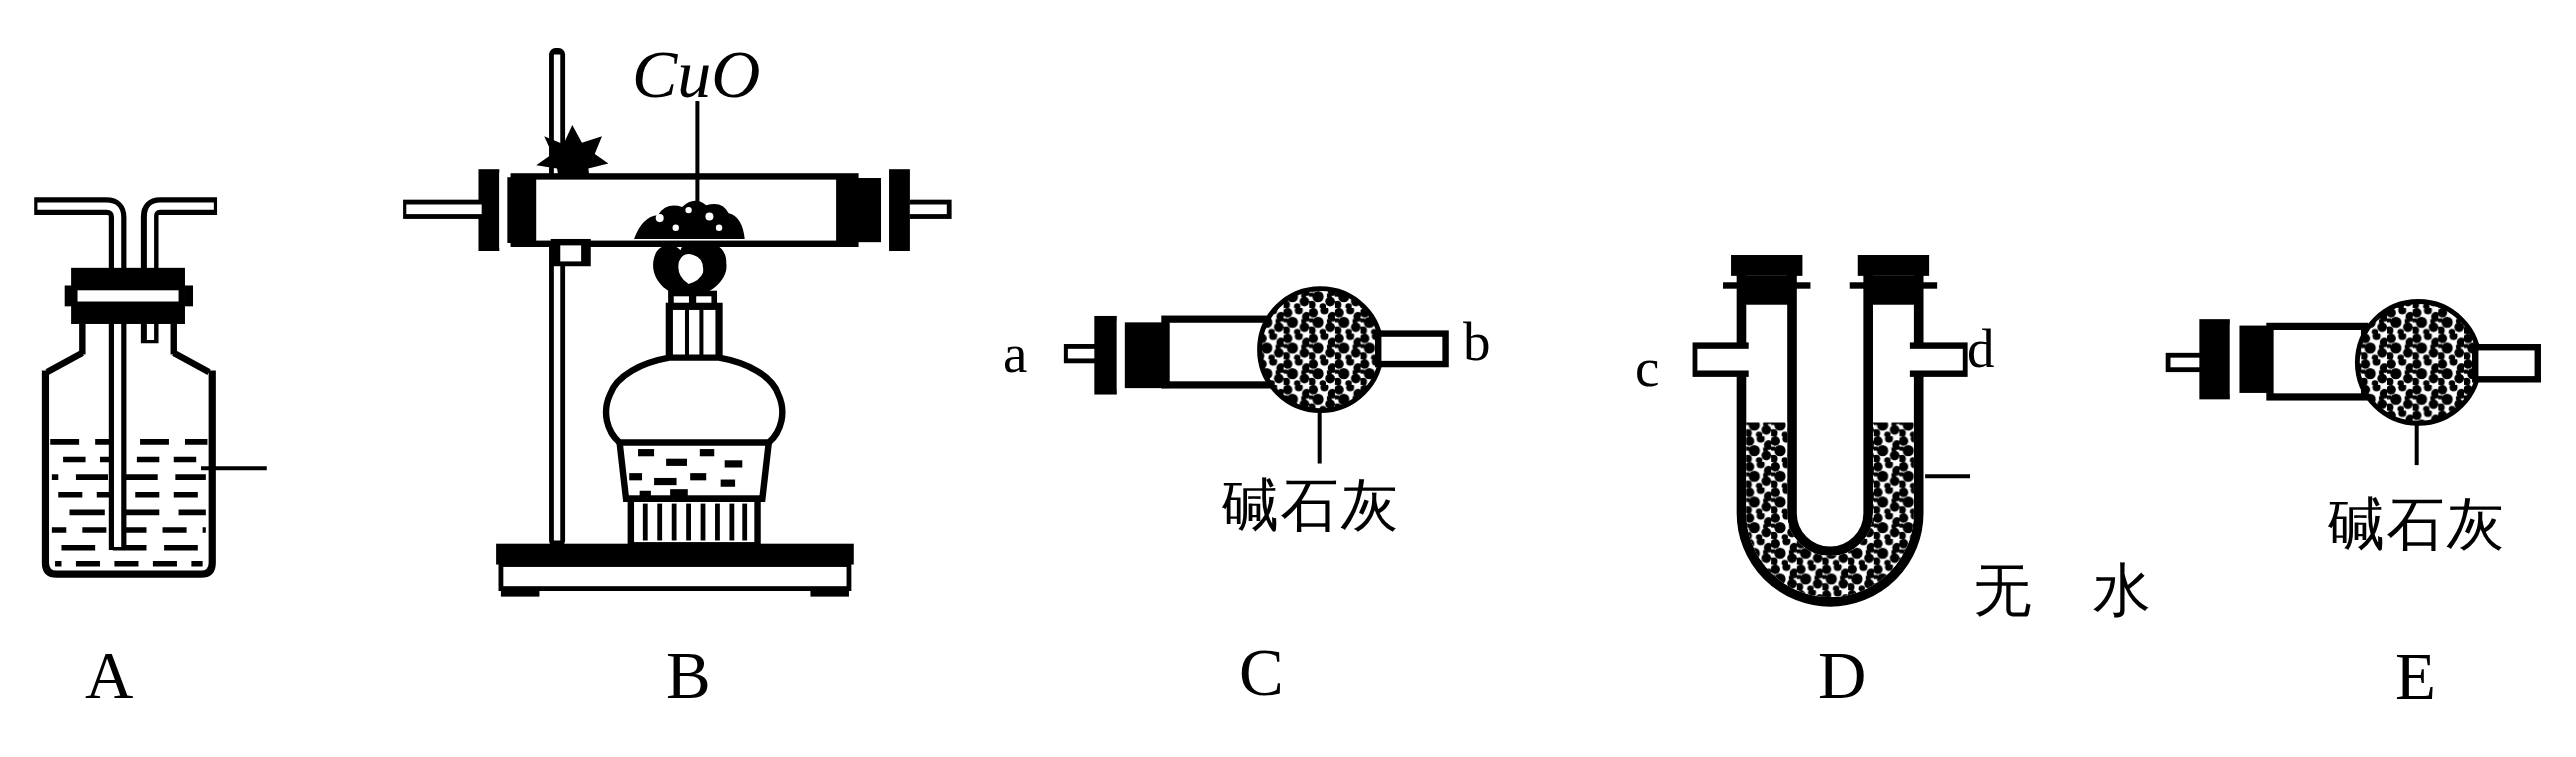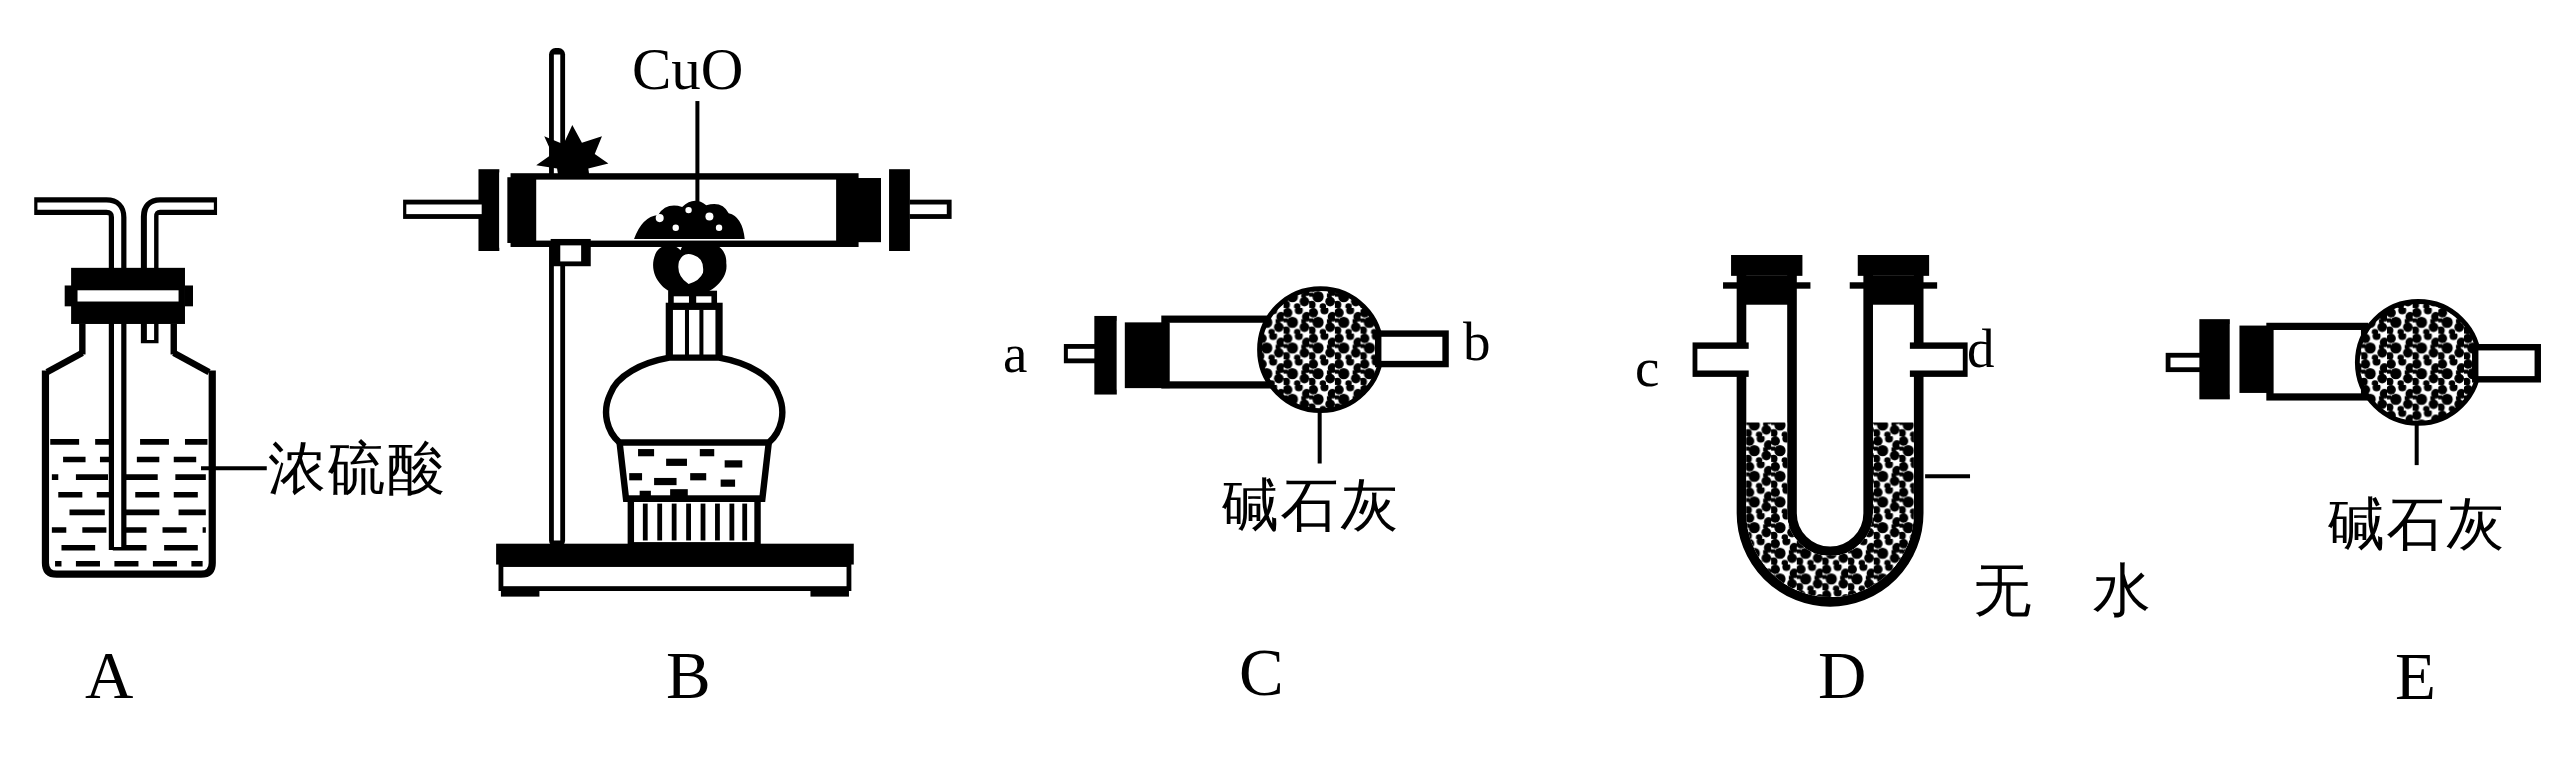--- a/index.html
+++ b/index.html
@@ -3,21 +3,21 @@
 <meta charset="utf-8">
 <style>
   html,body{margin:0;padding:0;background:#fff;}
   #stage{position:relative;width:2576px;height:757px;background:#fff;overflow:hidden;
          font-family:"Liberation Serif","DejaVu Serif",serif;color:#000;}
   #stage svg{position:absolute;left:0;top:0;}
   .lbl{position:absolute;line-height:1;white-space:pre;color:#000;}
   .cjk{font-size:58px;letter-spacing:1.6px;}
   .port{font-size:55px;}
   .big{font-size:67px;}
-  .cuo{font-size:59px;}
+  .cuo{font-size:68px;font-style:italic;}
   #d-reagent{width:202px;text-align:center;line-height:1.28;}
 </style>
 </head>
 <body>
 
 <div id="stage">
 
 <svg width="2576" height="757" viewBox="0 0 3211 944">
   <defs>
     <pattern id="granules" patternUnits="userSpaceOnUse" width="32" height="32">
@@ -209,21 +209,20 @@
       <rect x="2742" y="398" width="38" height="100" fill="#000"></rect>
       <rect x="2780" y="404" width="12" height="88" fill="#fff"></rect>
       <rect x="2792" y="406" width="42" height="84" fill="#000"></rect>
     </g>
     <circle cx="3015" cy="452" r="76" fill="url(#granules)" stroke="#000" stroke-width="6"></circle>
     <rect x="3086" y="433" width="78" height="40" fill="#fff" stroke="#000" stroke-width="8"></rect>
     <line x1="3013" y1="528" x2="3013" y2="580" stroke="#000" stroke-width="5"></line>
   </g>
 </svg>
 
-  <div class="lbl cjk" style="left:268px;top:440px">浓硫酸</div>
   <div class="lbl cuo" style="left:632px;top:40px">CuO</div>
   <div class="lbl port" style="left:1003px;top:326px">a</div>
   <div class="lbl port" style="left:1463px;top:314px">b</div>
   <div class="lbl cjk" style="left:1221px;top:477px">碱石灰</div>
   <div class="lbl port" style="left:1635px;top:340px">c</div>
   <div class="lbl port" style="left:1967px;top:321px">d</div>
   <div class="lbl cjk" id="d-reagent" style="left:1962px;top:406px">
     <div>无　水</div>
     
     

